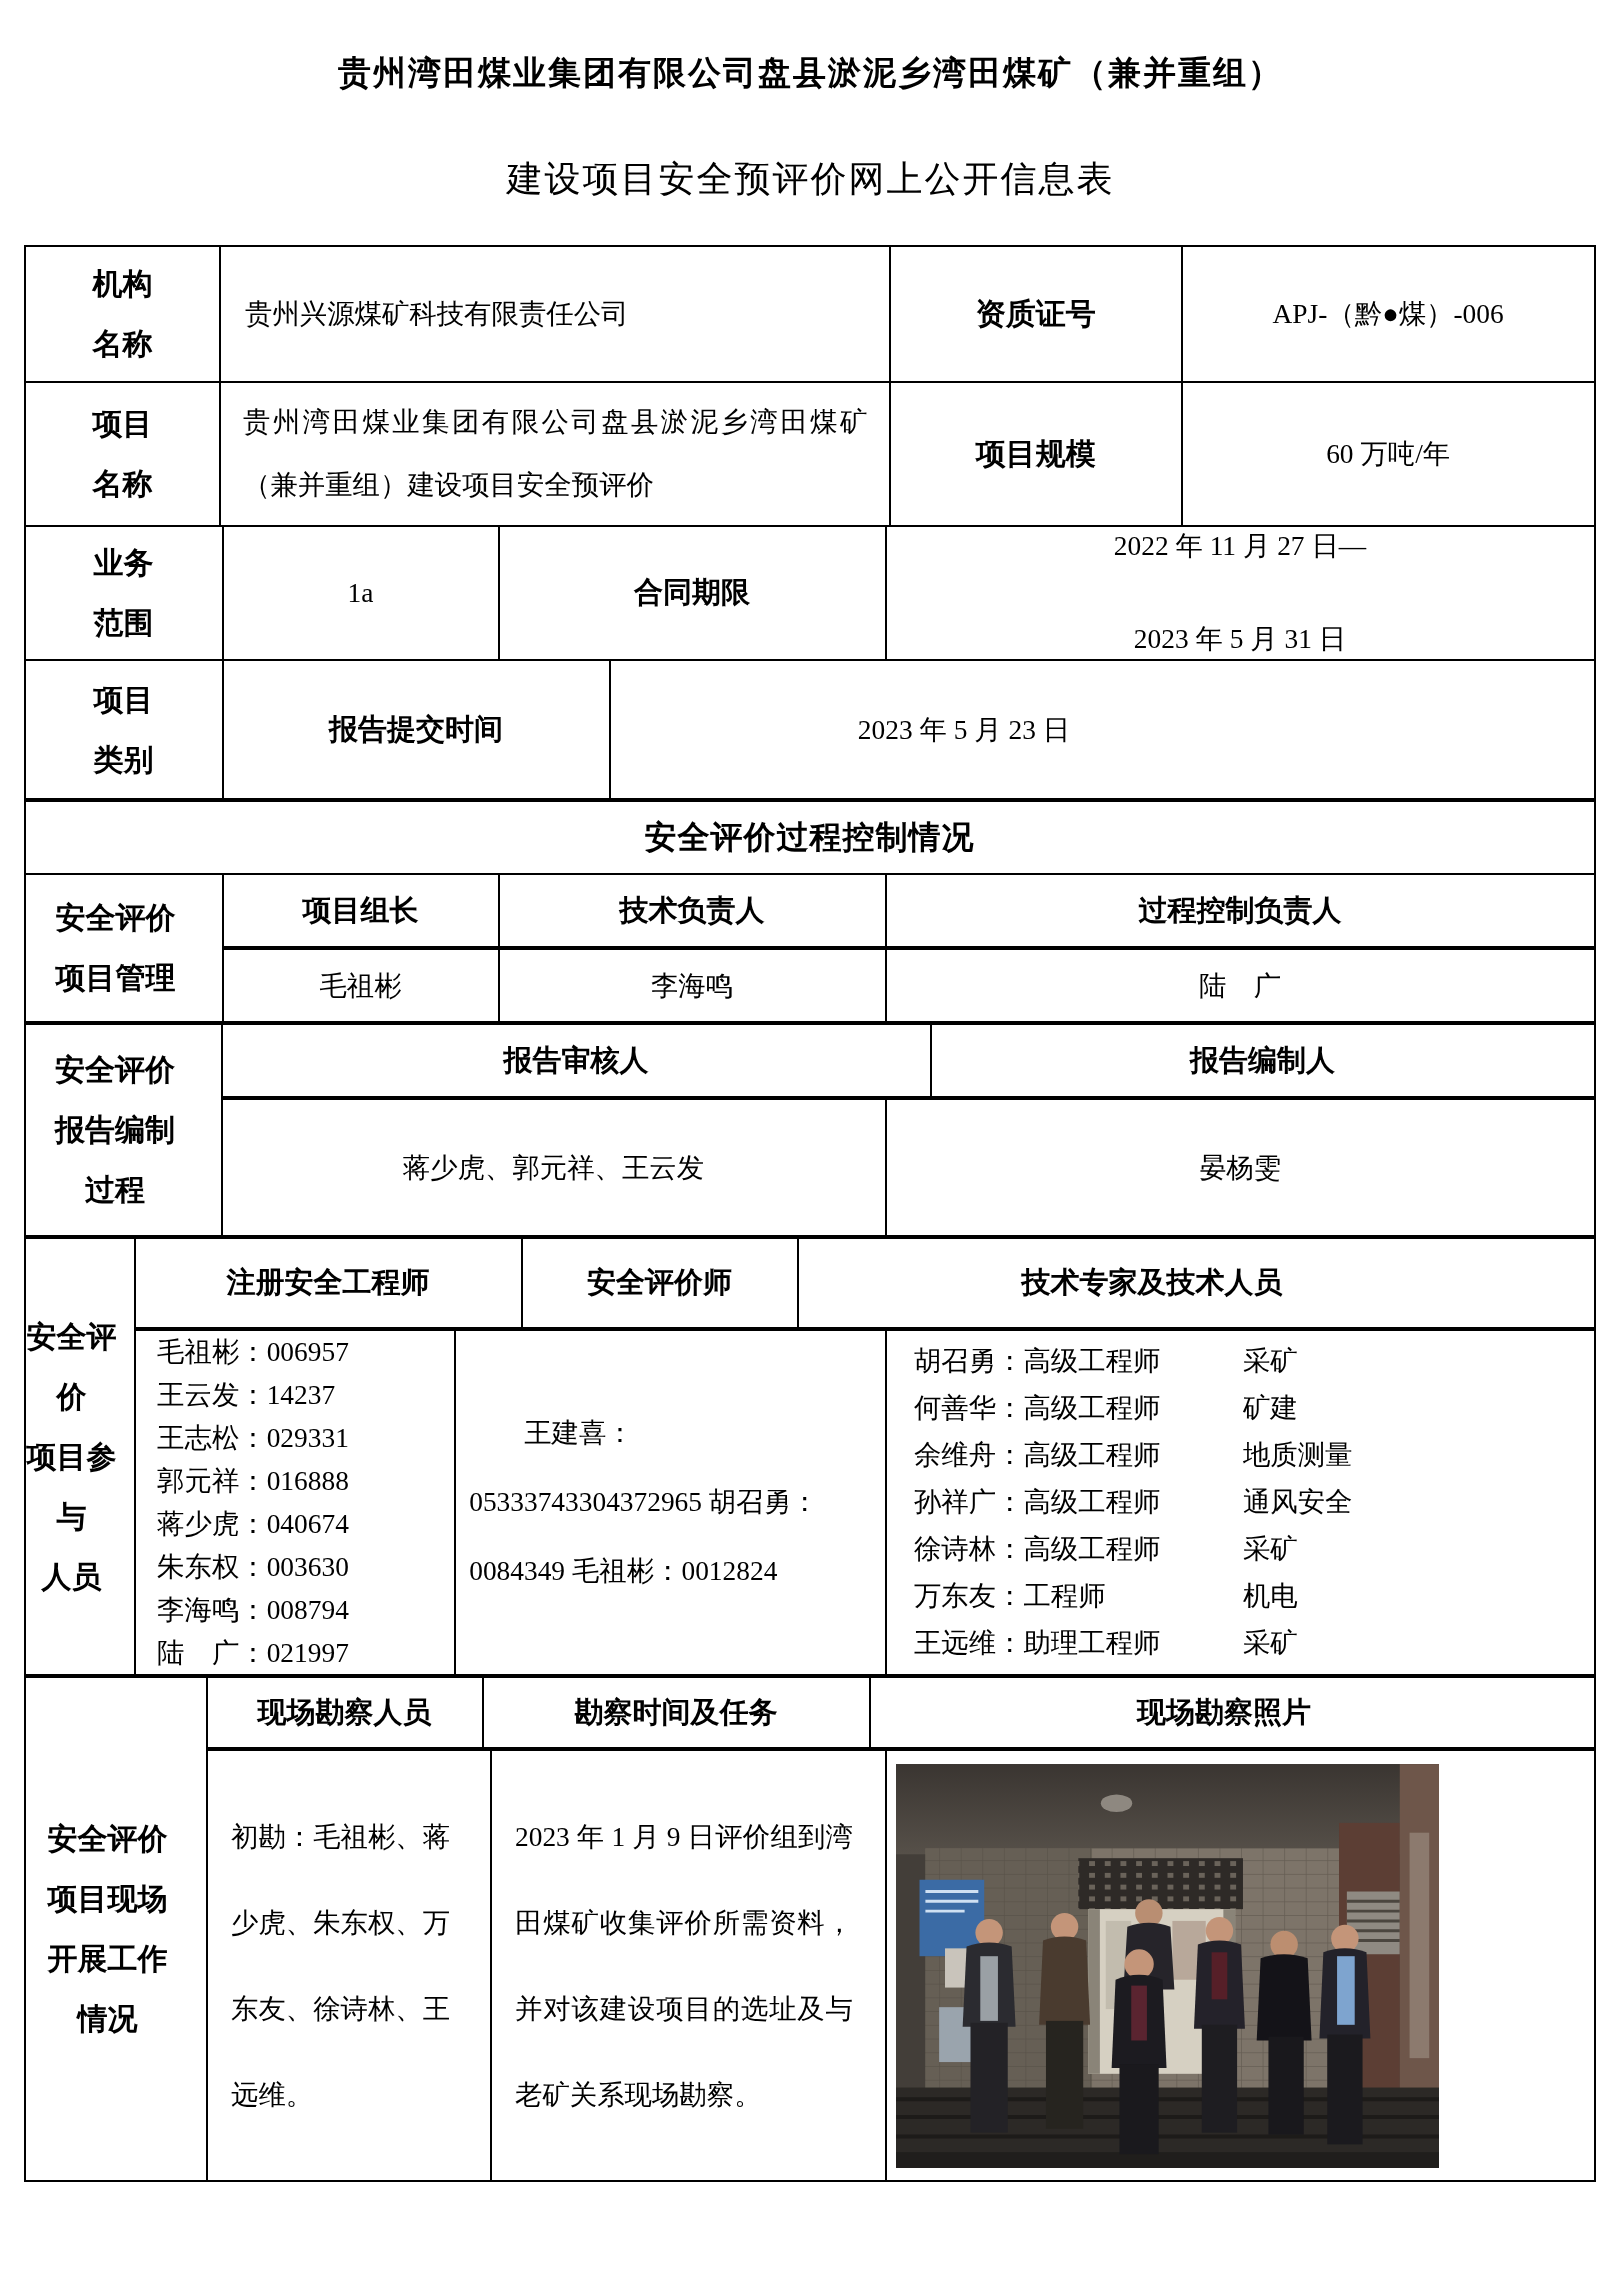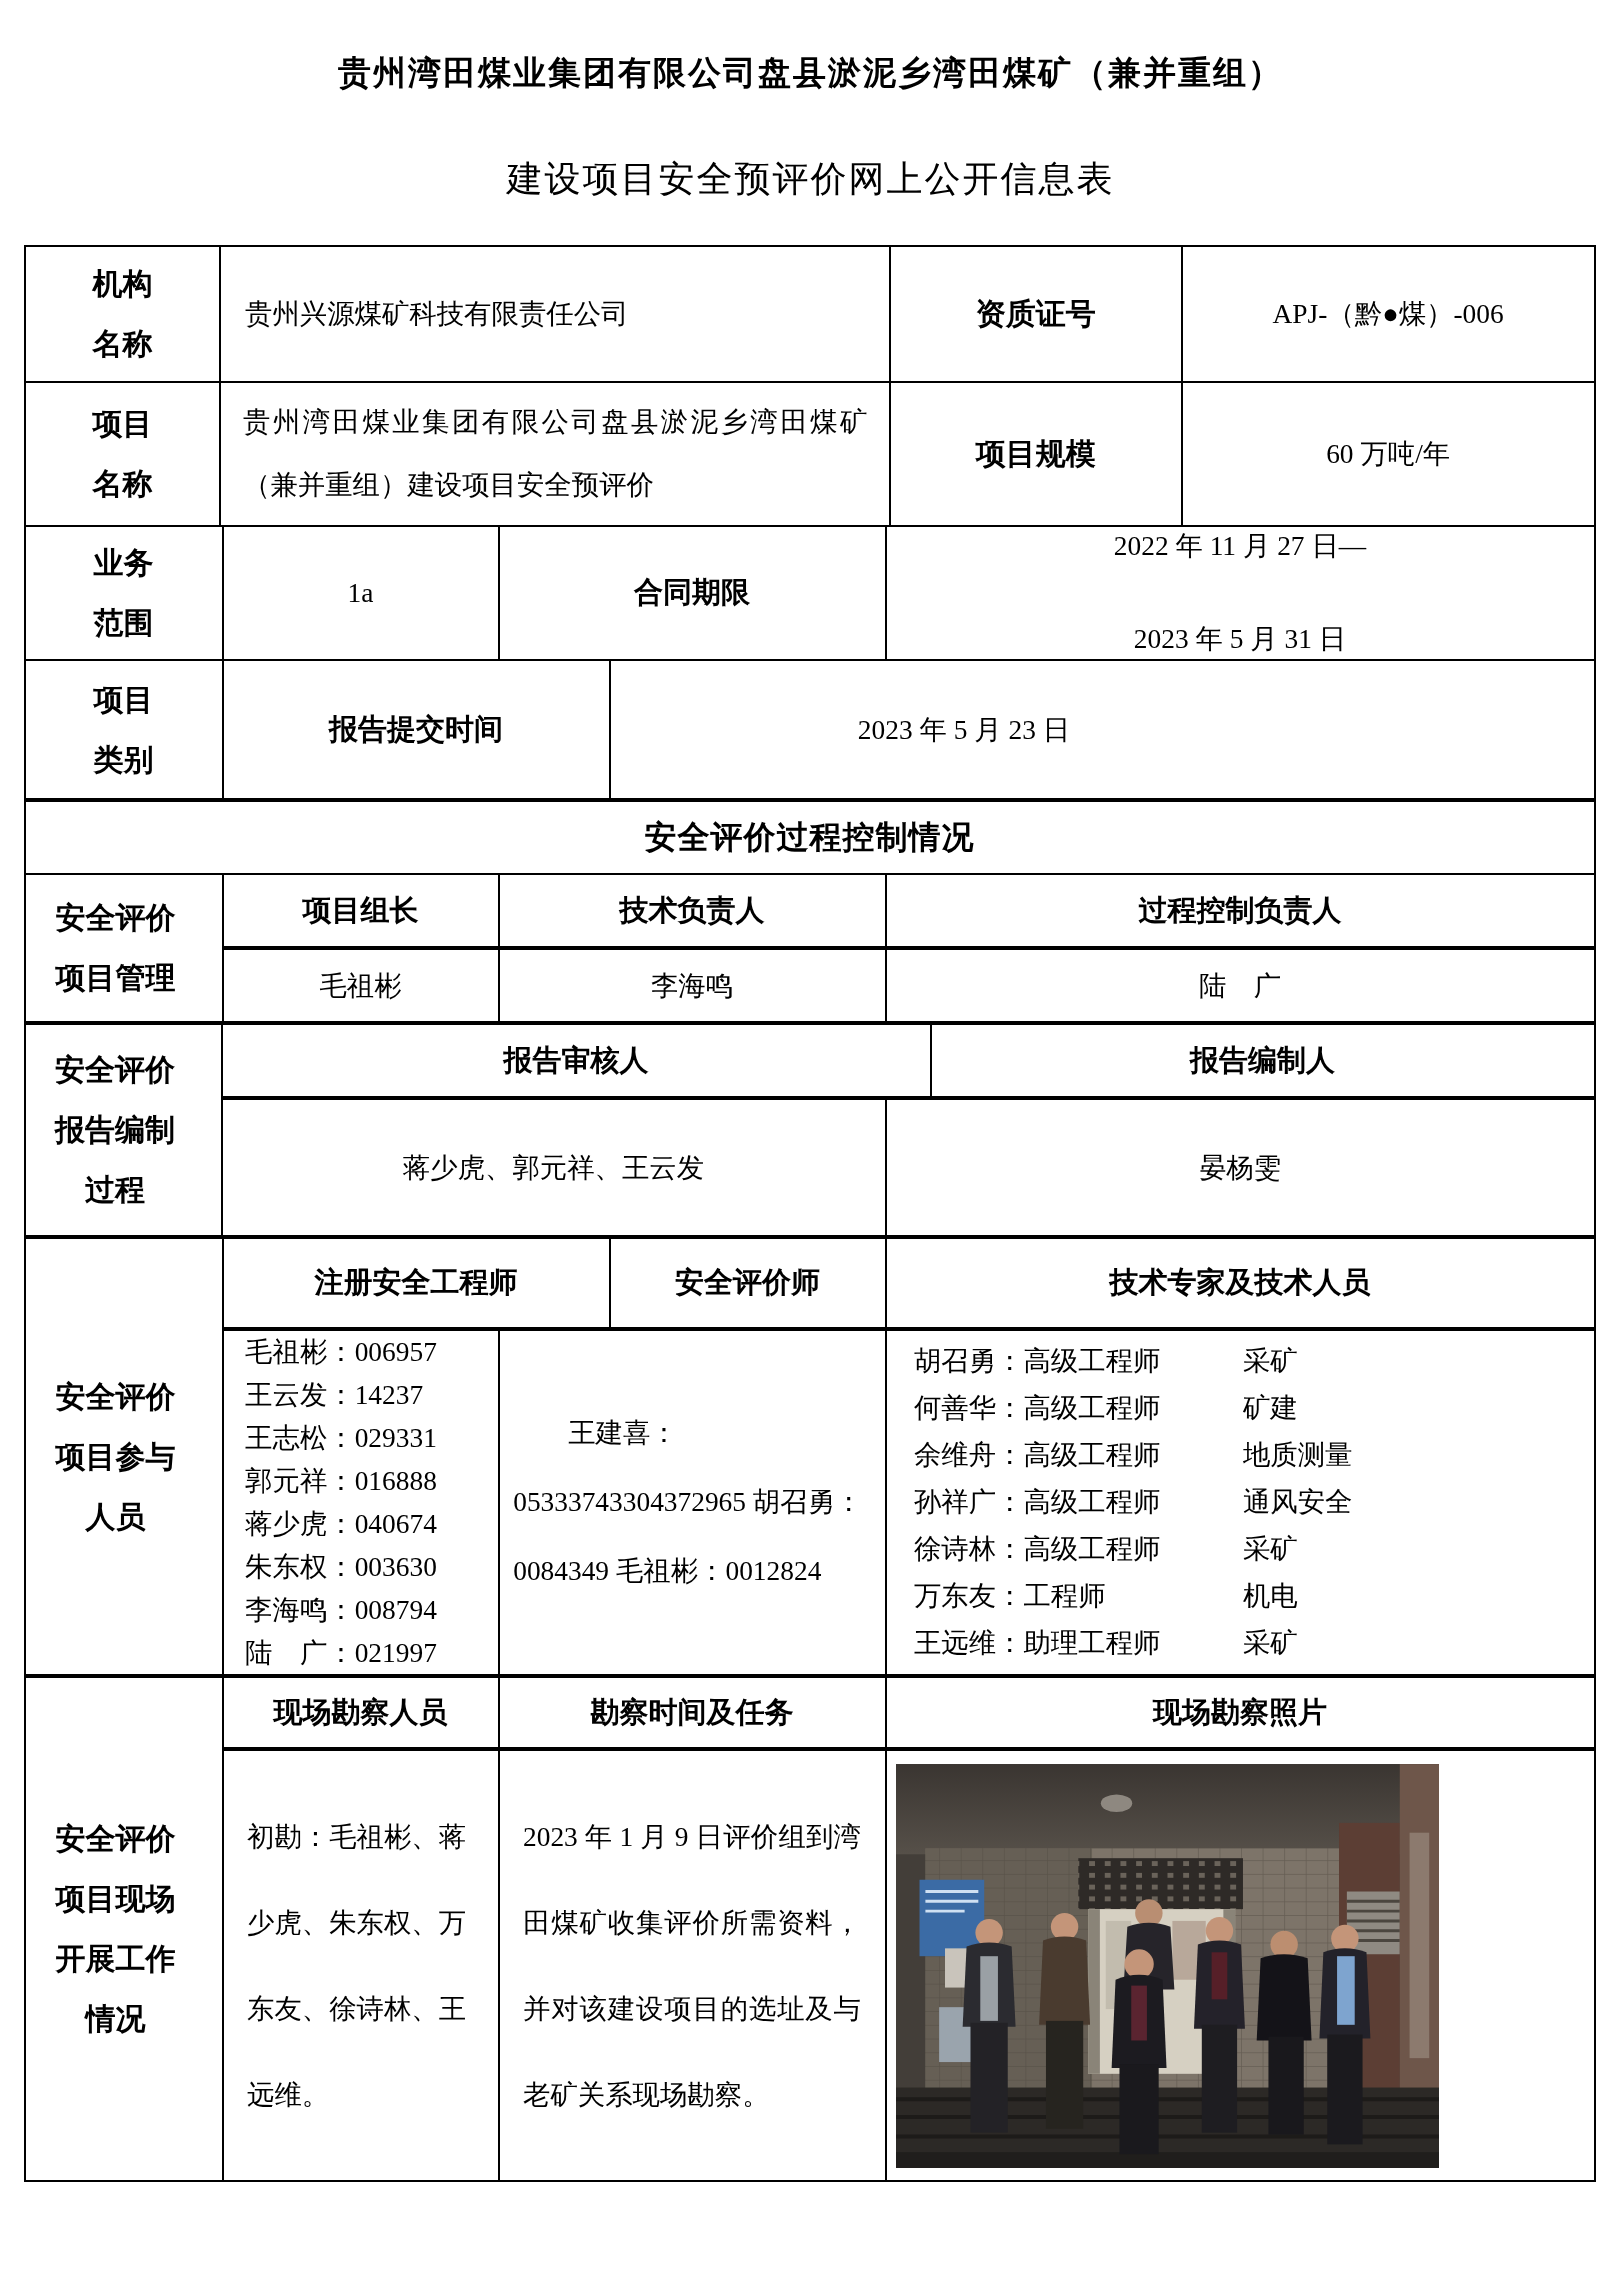--- a/index.html
+++ b/index.html
@@ -17,22 +17,22 @@
   .sect-right .trow.first{border-top:none;}
   .cell{box-sizing:border-box;border-left:2px solid #000;display:flex;flex-direction:column;justify-content:center;align-items:center;text-align:center;}
   .cell.nb{border-left:none;}
   .lbl{font-family:"Liberation Sans","DejaVu Sans",sans-serif;font-weight:bold;font-size:30px;white-space:pre-line;line-height:2.0;}
   .hdr{font-family:"Liberation Sans","DejaVu Sans",sans-serif;font-weight:bold;font-size:29px;}
   .val{font-size:27.4px;}
   .leftal{align-items:flex-start;text-align:left;}
   .w200{width:196px;}.w690{width:676px;}.w285{width:295px;}.w425{width:417px;}
   .w282{width:276px;}.w395{width:387px;}.w723{width:709px;}.w677{width:664px;}
   .h137{height:134px;}.h145{height:142px;}.h135{height:132px;}.h140{height:137px;}
-  .h72{height:71px;}.h138{height:135px;}.h90{height:88px;}.h350{height:343px;}
-  .h70{height:69px;}.h438{height:429px;}
+  .h72{height:71px;}.h138{height:135px;}.h90{height:88px;}.h350{height:343px;gap:44px;}
+  .h70{height:69px;}.h438{height:429px;gap:8px;}
   .sectitle{font-family:"Liberation Sans","DejaVu Sans",sans-serif;font-weight:bold;font-size:32px;height:71px;display:flex;align-items:center;justify-content:center;letter-spacing:1px;}
   .org-name{padding-left:23.5px;}
   .proj-name{padding:0 21.6px;line-height:63px;text-align:justify;}
   .two-line{line-height:93px;}
   .eval-list{line-height:43px;padding-left:21.6px;}
   .reg-cell{padding:0 13.7px;line-height:69px;text-align:left;}
   .reg-cell .wrap{text-indent:55px;}
   .expert-list{padding-left:27.4px;line-height:47px;}
   .expert-row{display:flex;}
   .expert-left{display:inline-block;width:329px;}

